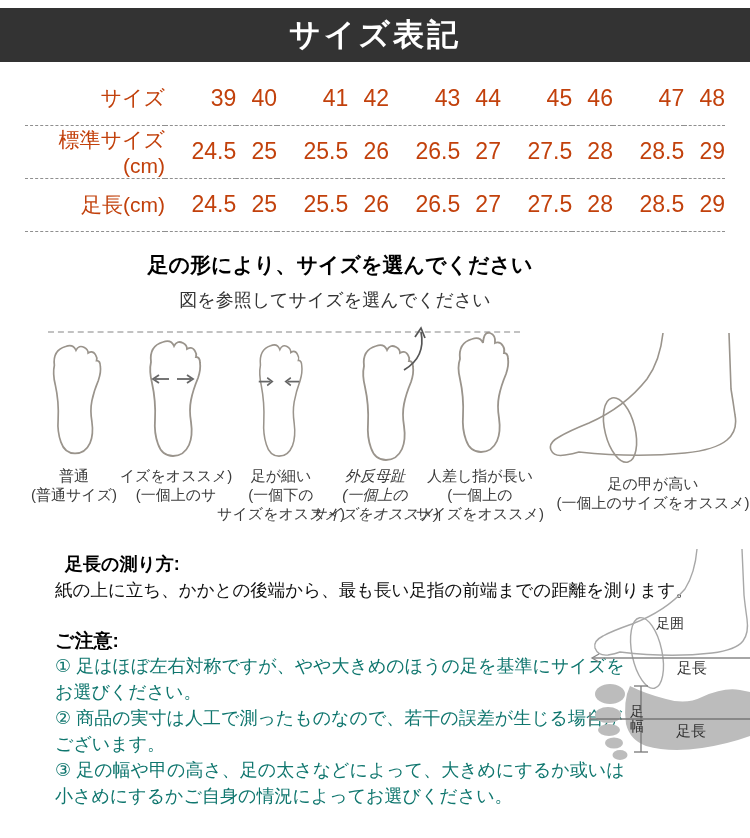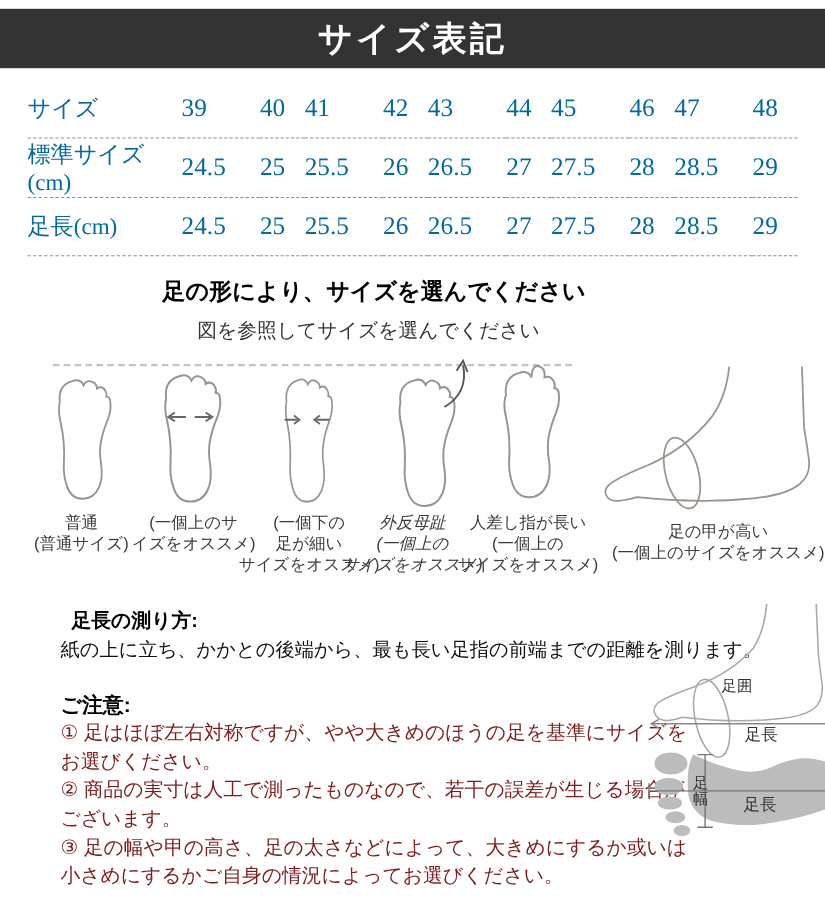--- a/index.html
+++ b/index.html
@@ -12,22 +12,22 @@
   
   .header {
     position: absolute; left: 0; top: 8px; width: 750px; height: 54px;
     background: #333333; display: flex; align-items: center; justify-content: center;
   }
   .header .title { color: #fff; font-size: 31px; font-weight: bold; letter-spacing: 3px; }
 
   
   .size-table { position: absolute; left: 25px; top: 72px; width: 700px; border-collapse: collapse; }
   .size-table td {
-    border-bottom: 1px dashed #8f8f8f; height: 53px; text-align: left;
-    font-size: 23px; color: #0369a1; padding: 0; vertical-align: middle; font-family: Liberation Serif, serif;
+    border-bottom: 1px dashed #8f8f8f; height: 53px; text-align: right;
+    font-size: 23px; color: #c2410c; padding: 0; vertical-align: middle;
   }
   .size-table td.rowlabel { width: 140px; font-size: 21px; }
 
   
   .guide-heading { position: absolute; left: 0; top: 251px; width: 680px; text-align: center; font-size: 21px; font-weight: bold; color: #000; }
   .guide-sub { position: absolute; left: 0; top: 288px; width: 670px; text-align: center; font-size: 18px; color: #333; }
 
   
   .dash-line { position: absolute; left: 48px; top: 331px; width: 472px; border-top: 2px dashed #c2c2c2; }
   svg.foot { position: absolute; }
@@ -36,21 +36,21 @@
   .cap2 { left: 91px; }
   .cap3 { left: 196px; }
   .cap4 { left: 290px; font-style: italic; }
   .cap5 { left: 395px; }
   .cap6 { left: 543px; width: 220px; top: 474px; }
 
   
   .measure-heading { position: absolute; left: 65px; top: 552px; font-size: 18px; font-weight: bold; color: #000; }
   .measure-body { position: absolute; left: 55px; top: 578px; font-size: 17.5px; color: #111; white-space: nowrap; }
   .notice-heading { position: absolute; left: 55px; top: 628px; font-size: 19px; font-weight: bold; color: #000; }
-  .notice-list { position: absolute; left: 55px; top: 653px; width: 575px; font-size: 18px; line-height: 26px; color: #7f1d1d; }
+  .notice-list { position: absolute; left: 55px; top: 653px; width: 575px; font-size: 18px; line-height: 26px; color: #0f766e; }
   .notice-list p { margin: 0; }
 
   
   .lbl { position: absolute; color: #333; }
   .lbl-girth { left: 656px; top: 615px; font-size: 14px; font-family: Liberation Serif, serif; }
   .lbl-sidelen { left: 677px; top: 659px; font-size: 15px; }
   .lbl-width { left: 629px; top: 704px; font-size: 14px; width: 16px; word-break: break-all; line-height: 15px; text-align: center; }
   .lbl-printlen { left: 676px; top: 722px; font-size: 15px; }
 </style>
 </head>
@@ -154,26 +154,26 @@
       <path d="M118,0 Q115,28 102,46 Q80,74 44,90 Q24,98 14,104 Q3,110 6,117 Q9,124 20,122 Q28,121 34,119 Q90,125 140,120 Q170,117 182,107 Q193,98 190,82 Q188,68 186,56 L184,0"></path>
       <ellipse cx="75" cy="97" rx="15" ry="33" transform="rotate(-14 75 97)"></ellipse>
     </g>
   </svg>
 
   <div class="caption cap1">
     <div>普通</div>
     <div>(普通サイズ)</div>
   </div>
   <div class="caption cap2">
+    <div>イズをオススメ)</div>
     <div>(一個上のサ</div>
-    <div>イズをオススメ)</div>
   </div>
   <div class="caption cap3">
+    <div>足が細い</div>
     <div>(一個下の</div>
-    <div>足が細い</div>
     <div>サイズをオススメ)</div>
   </div>
   <div class="caption cap4">
     <div>外反母趾</div>
     <div>(一個上の</div>
     <div>サイズをオススメ)</div>
   </div>
   <div class="caption cap5">
     <div>人差し指が長い</div>
     <div>(一個上の</div>

